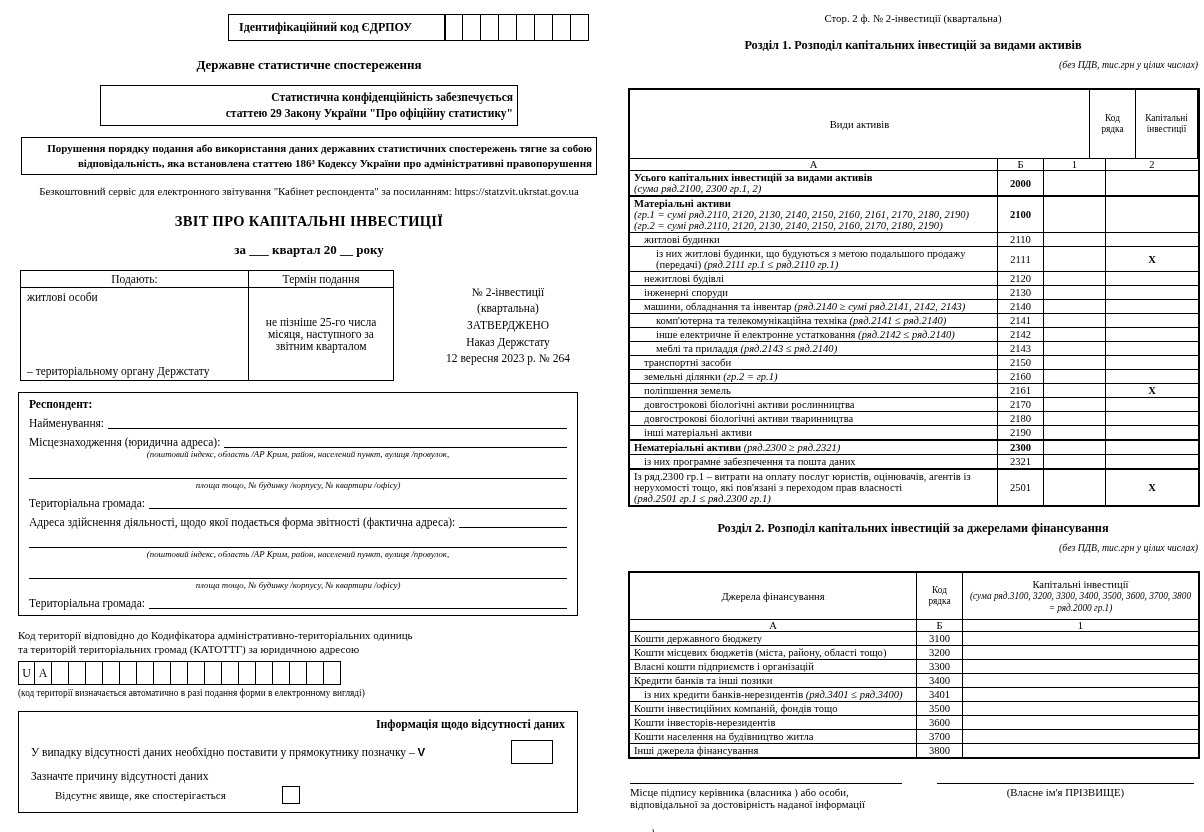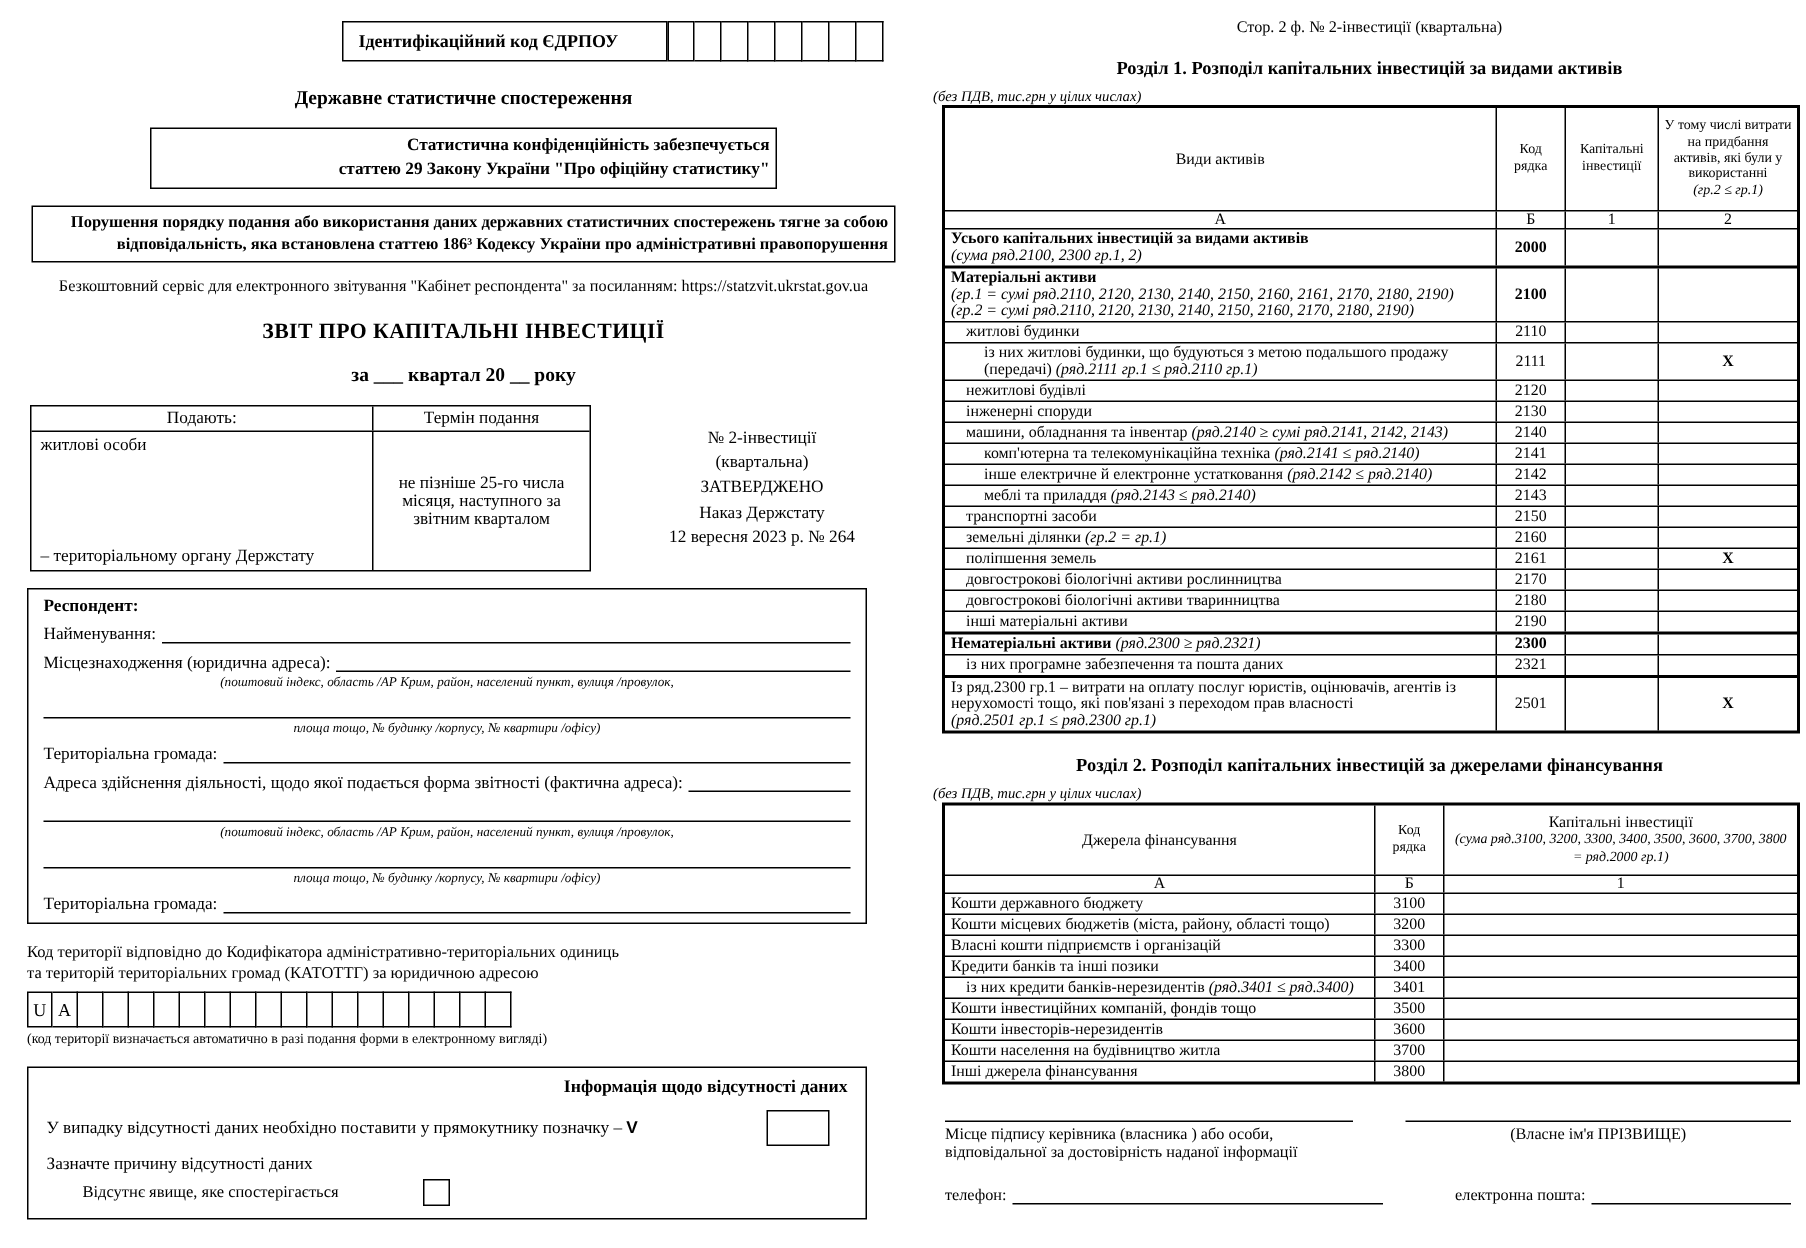--- a/index.html
+++ b/index.html
@@ -66,21 +66,21 @@
   .chk{width:16px;height:16px;border:1px solid #000;margin-left:56px;}
 
   .cut-footer{display:flex;margin:12px 0 0 8px;opacity:.55;}
   .dot-label{border-bottom:1px dotted #888;width:92px;height:10px;}
   .cut-line{border-bottom:1.5px solid #777;width:170px;height:10px;margin-left:10px;}
   .cut-group2{margin-left:60px;display:flex;}
 
   
   .page-note{font-size:10.8px;text-align:center;margin-top:12px;}
   .sec-title{font-size:12.3px;font-weight:bold;text-align:center;margin-top:14px;}
-  .unit-note{font-size:9.8px;font-style:italic;margin:6px 6px 0 0;}
+  .unit-note{font-size:9.8px;font-style:italic;text-align:right;margin:6px 6px 18px 0;}
 
   .t{border:2px solid #000;margin:0 4px 0 6px;font-size:10.6px;}
   .trow{display:flex;border-top:1px solid #000;}
   .trow.thick{border-top:2px solid #000;}
   .trow.first{border-top:none;}
   .tc{box-sizing:border-box;padding:1px 4px;}
   .c-label{flex:1;border-right:1px solid #000;}
   .c-code{width:46px;border-right:1px solid #000;text-align:center;display:flex;align-items:center;justify-content:center;}
   .c-v1{width:62px;border-right:1px solid #000;text-align:center;display:flex;align-items:center;justify-content:center;}
   .c-v2{width:92px;text-align:center;display:flex;align-items:center;justify-content:center;}
@@ -244,23 +244,20 @@
     <div class="page-note">Стор. 2 ф. № 2-інвестиції (квартальна)</div>
 
     <div class="sec-title">Розділ 1. Розподіл капітальних інвестицій за видами активів</div>
     <div class="unit-note">(без ПДВ, тис.грн у цілих числах)</div>
 
     <div class="t">
       <div class="trow hdr first" style="min-height:68px;">
         <div class="tc c-label">Види активів</div>
         <div class="tc c-code hdr-sub">Код рядка</div>
         <div class="tc c-v1 hdr-sub">Капітальні інвестиції</div>
-        <div class="tc c-v2 hdr-sub">
-          <div><span>У тому числі витрати на придбання активів, які були у використанні</span><br><span class="f">(гр.2 ≤ гр.1)</span></div>
-        </div>
       </div>
       <div class="trow letters">
         <div class="tc c-label center">А</div>
         <div class="tc c-code">Б</div>
         <div class="tc c-v1">1</div>
         <div class="tc c-v2">2</div>
       </div>
       <div id="section1-rows">
           <div class="trow">
             <div class="tc c-label"><span class="b">Усього капітальних інвестицій за видами активів</span><div class="f">(сума ряд.2100, 2300 гр.1, 2)</div></div>

